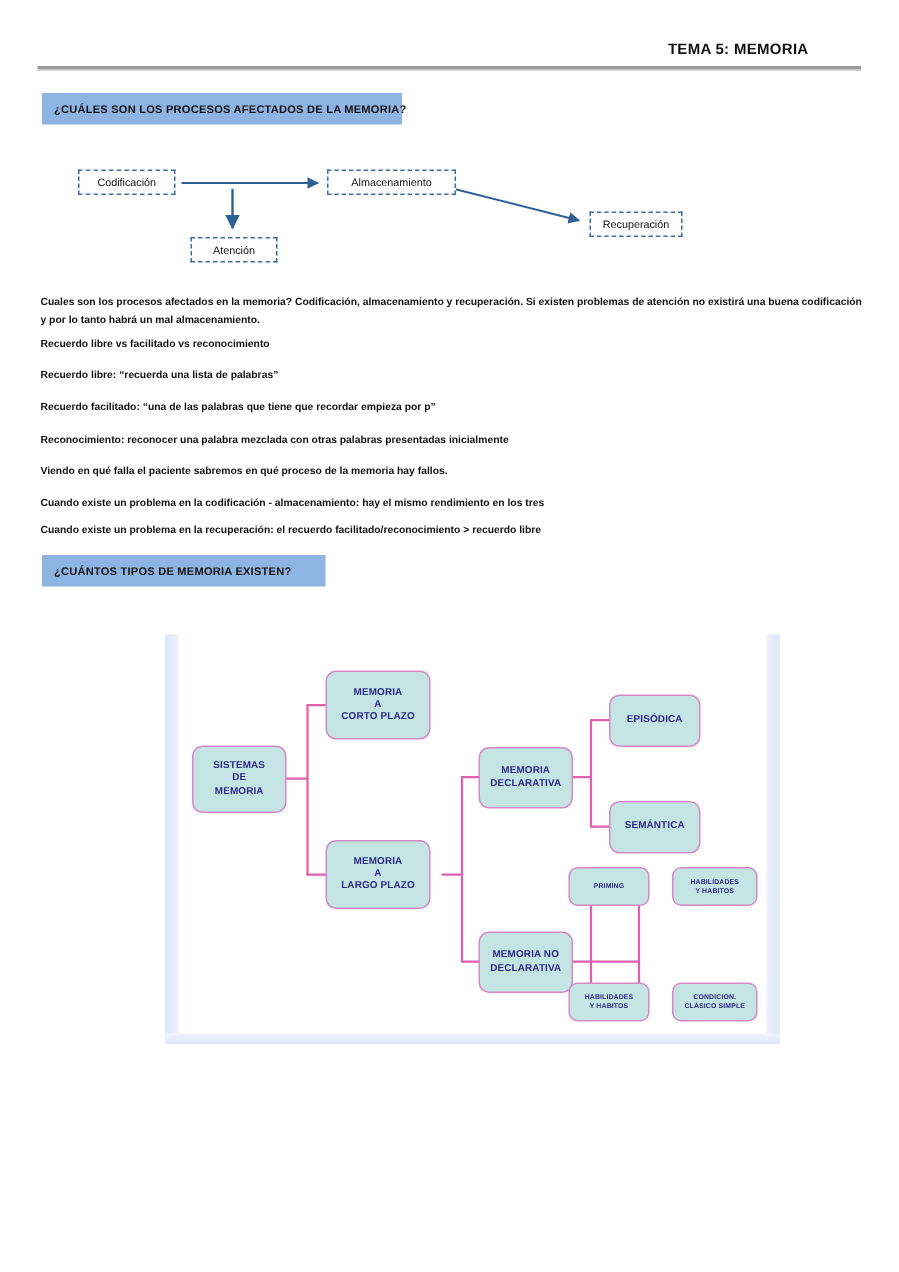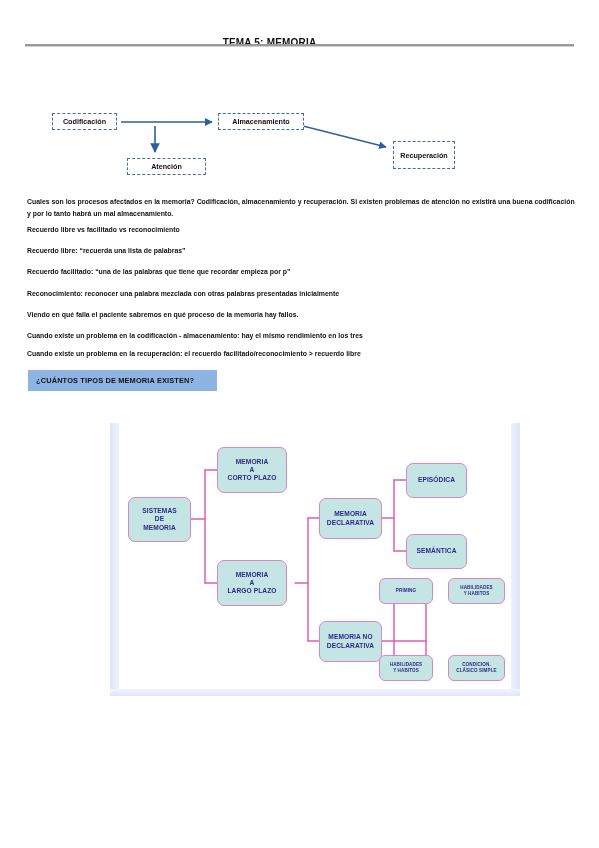--- a/index.html
+++ b/index.html
@@ -21,26 +21,25 @@
     height: 848px;
     box-sizing: border-box;
   }
 
   
   .doc-title {
     position: absolute;
     left: 0;
     top: 28px;
     width: 539px;
-    text-align: center;
+    text-align: right;
     font-size: 10px;
     font-weight: bold;
     letter-spacing: 0.2px;
     color: #111111;
-    margin-top: 9px;
   }
   .title-rule {
     position: absolute;
     left: 25px;
     top: 44px;
     width: 549px;
     height: 2px;
     background: #9a9a9a;
     border-bottom: 1px solid #cfcfcf;
   }
@@ -77,26 +76,25 @@
     border: 1px dashed #3f6ea5;
     background: #ffffff;
     display: flex;
     align-items: center;
     justify-content: center;
     box-sizing: border-box;
     font-size: 7.2px;
     color: #111111;
     white-space: nowrap;
     padding: 0 5px;
-    font-weight: bold;
   }
   #box-codificacion   { left: 52px;  top: 13px; width: 65px;  height: 17px; }
   #box-almacenamiento { left: 218px; top: 13px; width: 86px;  height: 17px; }
-  #box-recuperacion   { left: 393px; top: 41px; width: 62px;  height: 28px; }
-  #box-atencion       { left: 127px; top: 58px; width: 79px;  height: 17px; }
+  #box-recuperacion   { left: 393px; top: 41px; width: 62px;  height: 17px; }
+  #box-atencion       { left: 127px; top: 58px; width: 58px;  height: 17px; }
 
   .flow svg { position: absolute; left: 0; top: 0; }
 
   
   .para {
     position: absolute;
     left: 27px;
     width: 548px;
     font-size: 6.9px;
     line-height: 11.5px;
@@ -152,20 +150,23 @@
   .node.small { font-size: 4.6px; border-radius: 6px; }
 </style>
 </head>
 <body>
 
 <div class="page">
 
   <div class="doc-title">TEMA 5: MEMORIA</div>
   <div class="title-rule"></div>
 
+  <div class="section-bar" id="bar-procesos">
+    <span>¿CUÁLES SON LOS PROCESOS AFECTADOS DE LA MEMORIA?</span>
+  </div>
 
   <div class="flow">
     <svg width="599" height="90" viewBox="0 0 599 90">
       <defs>
         <marker id="ah" markerWidth="7" markerHeight="7" refX="5.4" refY="3" orient="auto">
           <path d="M0,0 L6,3 L0,6 z" fill="#2e5f97"></path>
         </marker>
       </defs>
 
       <line x1="121" y1="22" x2="212" y2="22" stroke="#2e5f97" stroke-width="1.3" marker-end="url(#ah)"></line>

